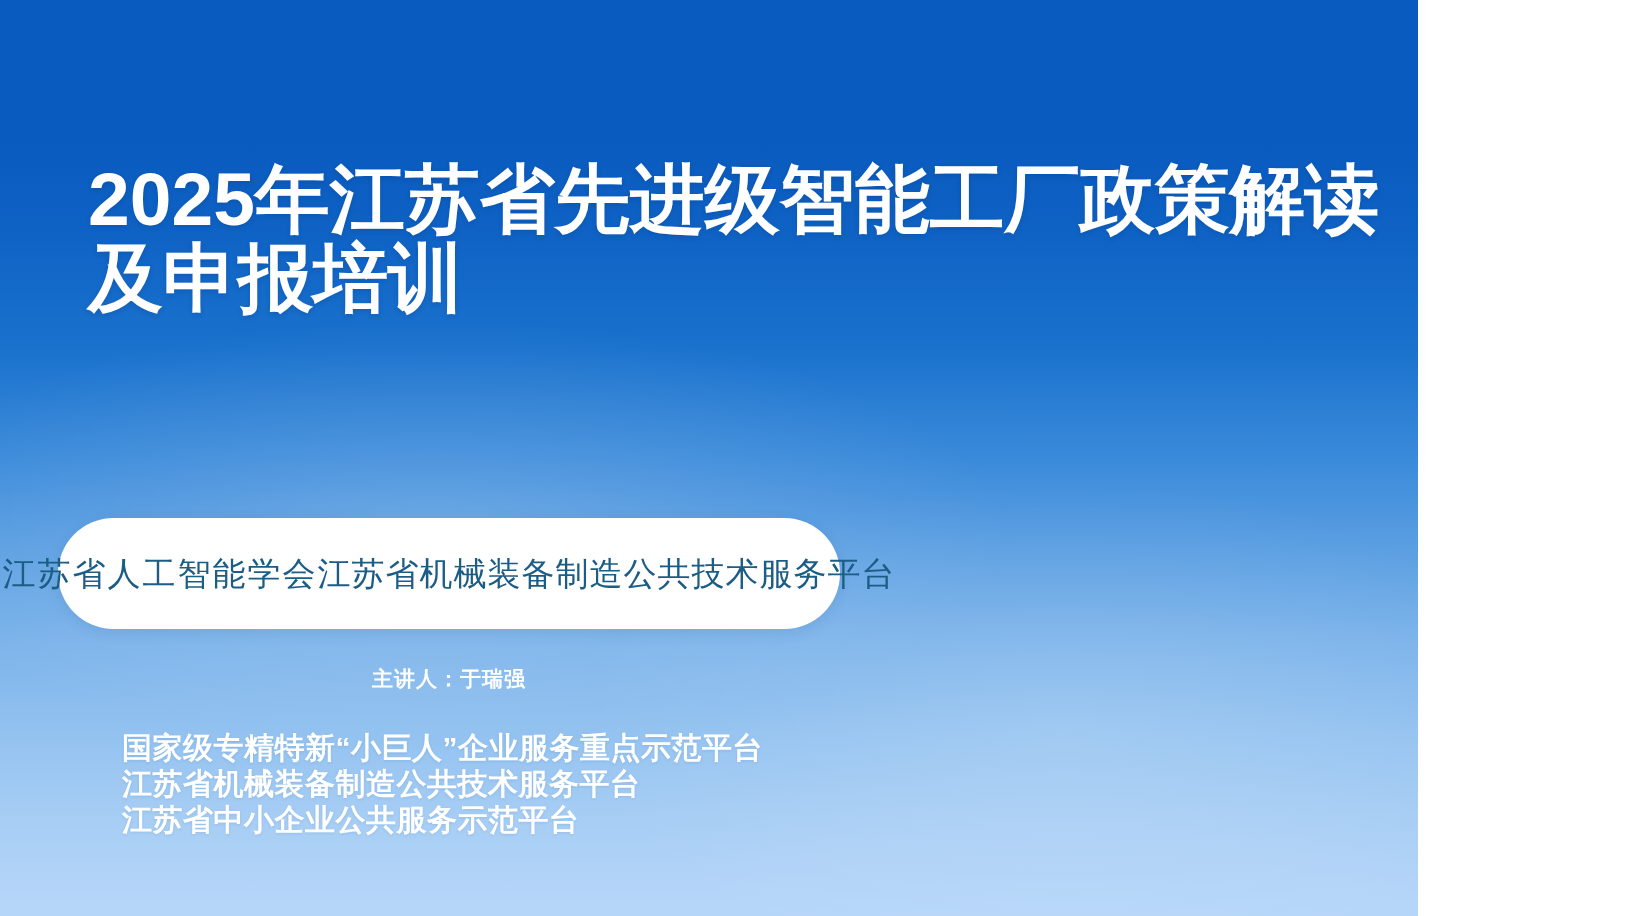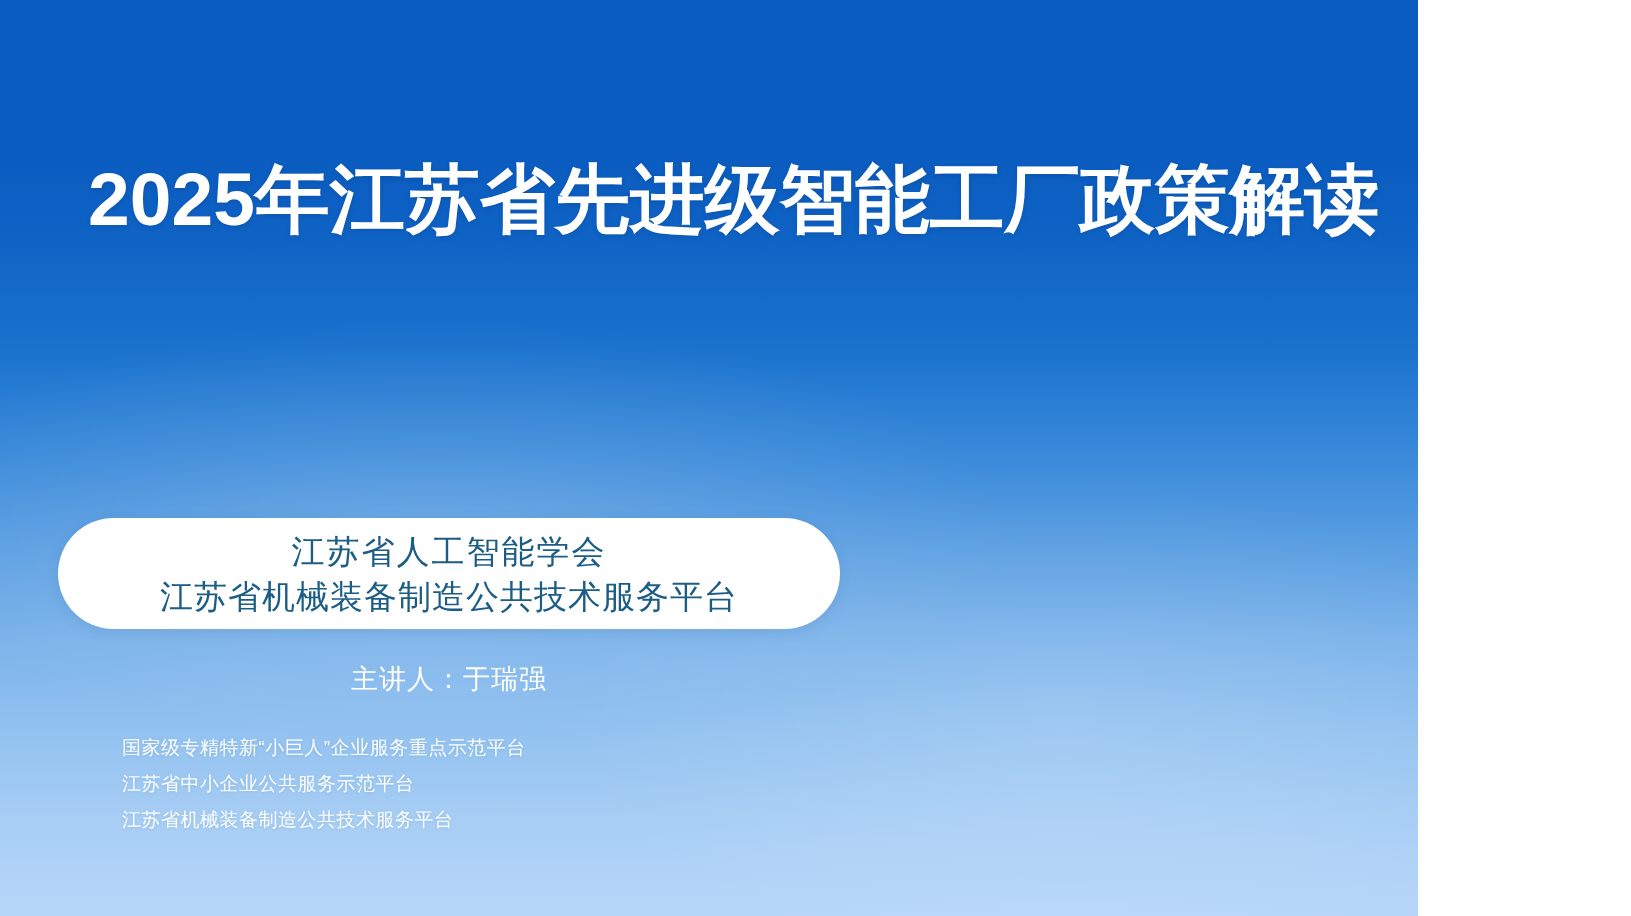--- a/index.html
+++ b/index.html
@@ -72,21 +72,21 @@
   .pill {
     position: absolute;
     left: 58px;
     top: 518px;
     width: 782px;
     height: 111px;
     background: #ffffff;
     border-radius: 56px;
     box-shadow: 0 4px 14px rgba(10, 60, 130, 0.10);
     display: flex;
-    flex-direction: column;
+    flex-direction: row;
     align-items: center;
     justify-content: center;
   }
   .pill-line {
     color: #1b5d85;
     font-size: 33px;
     line-height: 45px;
     font-weight: 400;
     letter-spacing: 1px;
     white-space: nowrap;
@@ -94,62 +94,63 @@
   .pill-line.first { letter-spacing: 2px; }
 
   
   .presenter {
     position: absolute;
     left: 58px;
     top: 660px;
     width: 782px;
     text-align: center;
     color: #ffffff;
-    font-size: 27px;
-    font-weight: 400;
+    font-size: 21px;
+    font-weight: 700;
     letter-spacing: 1px;
     line-height: 38px;
     white-space: nowrap;
   }
 
   
   .platforms {
     position: absolute;
     left: 122px;
     top: 730px;
     width: 1000px;
   }
   .platform-line {
     color: #ffffff;
-    font-size: 19px;
+    font-size: 30px;
     line-height: 36px;
-    font-weight: 400;
+    font-weight: 700;
     letter-spacing: 0.5px;
     white-space: nowrap;
     text-shadow: 0 1px 3px rgba(20, 70, 130, 0.12);
   }
 </style>
 </head>
 <body>
 
 <div id="slide">
 
   <div class="glow-a"></div>
   <div class="glow-b"></div>
 
   <div class="title-block">
     <div class="title-line">2025年江苏省先进级智能工厂政策解读</div>
+    <div class="title-line">及申报培训</div>
   </div>
 
   <div class="pill">
     <div class="pill-line first">江苏省人工智能学会</div>
     <div class="pill-line">江苏省机械装备制造公共技术服务平台</div>
   </div>
 
   <div class="presenter">主讲人：于瑞强</div>
 
   <div class="platforms">
     <div class="platform-line">国家级专精特新“小巨人”企业服务重点示范平台</div>
+    <div class="platform-line">江苏省机械装备制造公共技术服务平台</div>
     <div class="platform-line">江苏省中小企业公共服务示范平台</div>
-    <div class="platform-line">江苏省机械装备制造公共技术服务平台</div>
   </div>
 
 </div>
 
 </body></html>

